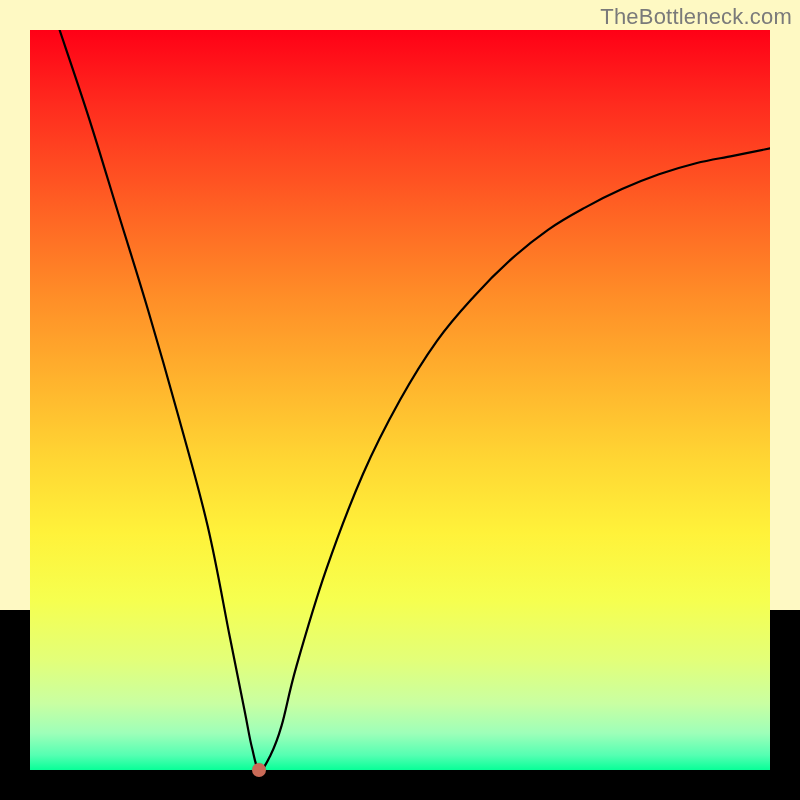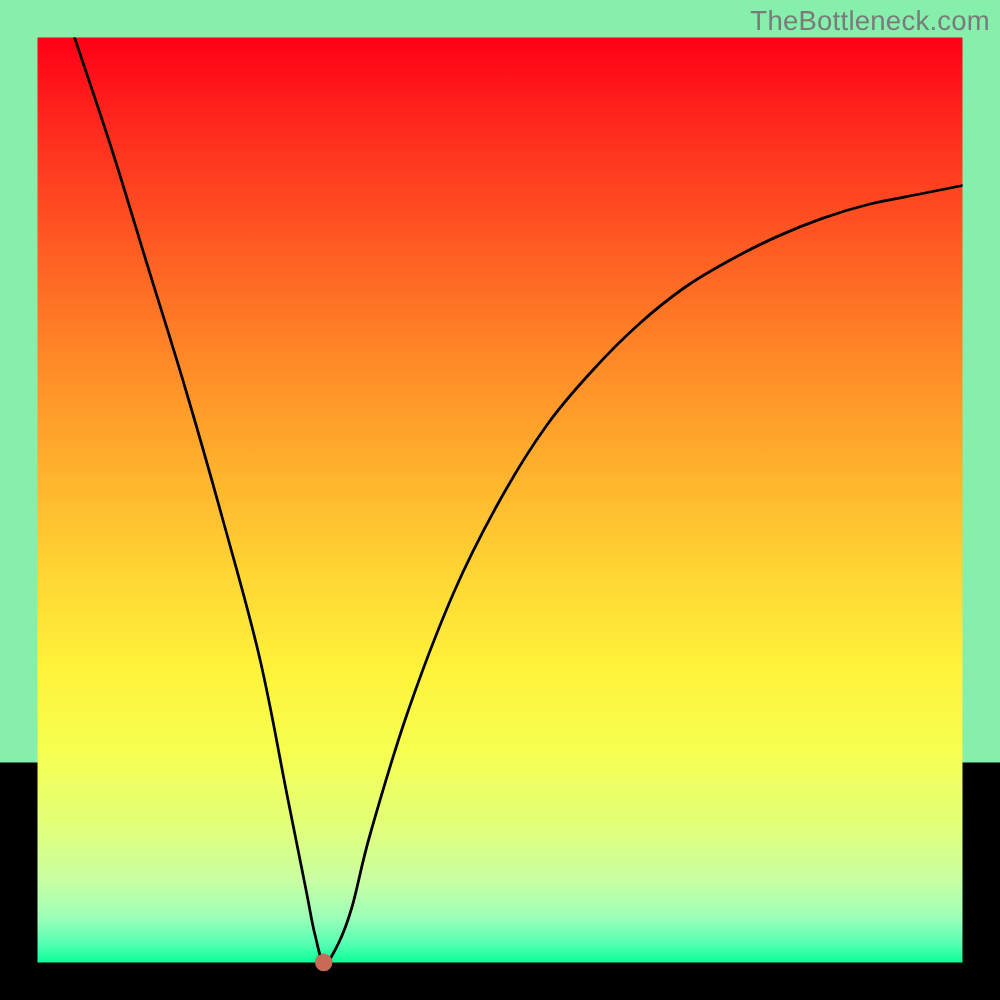--- a/index.html
+++ b/index.html
@@ -1,21 +1,21 @@
 <!DOCTYPE html>
 <html><head>
 <meta charset="utf-8">
 <style>
   * { margin: 0; padding: 0; box-sizing: border-box; }
   html, body { width: 800px; height: 800px; overflow: hidden; background: #000; }
   .frame {
     position: relative;
     width: 800px;
     height: 610px;
-    background: #86efac;
+    background: #fef9c3;
   }
   .plot-area {
     position: absolute;
     left: 30px;
     top: 30px;
     width: 740px;
     height: 740px;
     background: linear-gradient(to bottom,
       #ff0016 0%,
       #ff2b1e 10%,

